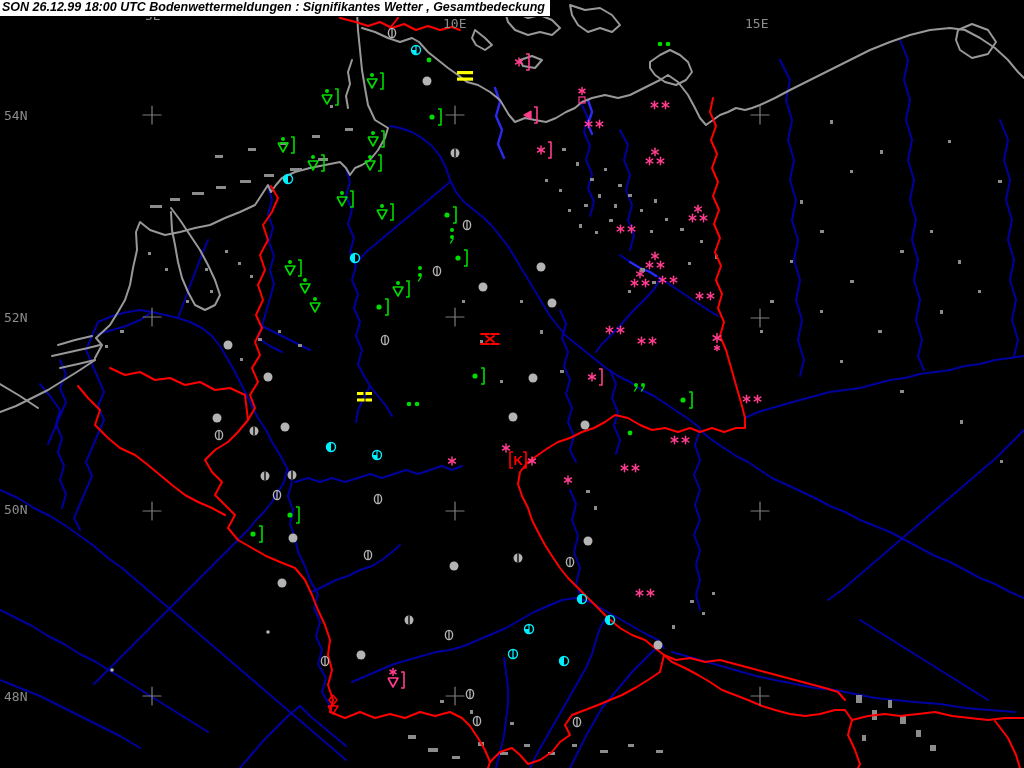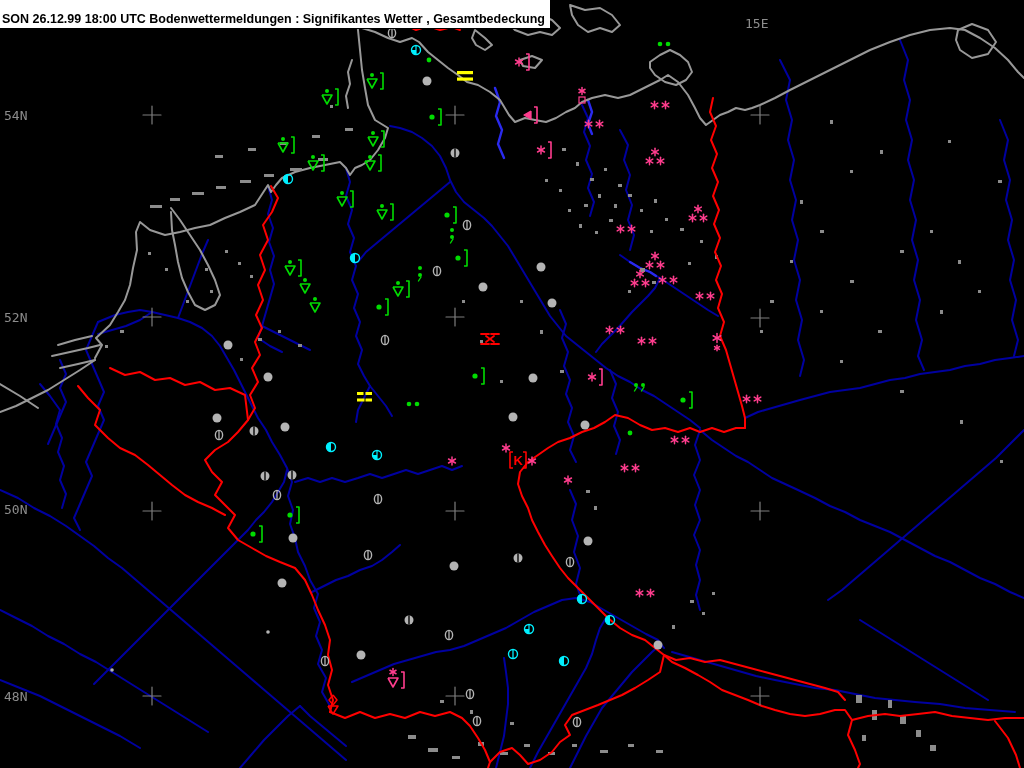--- a/index.html
+++ b/index.html
@@ -1,20 +1,20 @@
 <!DOCTYPE html>
 <html><head>
 <meta charset="utf-8">
 <style>
   html,body{margin:0;padding:0;background:#000;}
   #screen{position:relative;width:1024px;height:768px;background:#000;overflow:hidden;
           font-family:"Liberation Sans",sans-serif;}
   #titlebar{position:absolute;top:0;left:0;height:16px;line-height:15px;background:#fff;color:#000;
             font-family:"Liberation Sans",sans-serif;font-size:12.5px;font-weight:bold;
-            padding:12px 5px 0 2px;white-space:nowrap;z-index:10;border-bottom:1px solid #000;}
+            padding:0 5px 0 2px;white-space:nowrap;z-index:10;border-bottom:1px solid #000;font-style:italic;}
   #map-svg{position:absolute;top:0;left:0;}
   .grid-label{font-family:"DejaVu Sans Mono",monospace;font-size:13px;}
 </style>
 </head>
 <body>
 
 <div id="screen">
   <div id="titlebar">SON 26.12.99 18:00 UTC  Bodenwettermeldungen :  Signifikantes Wetter , Gesamtbedeckung</div>
   <svg id="map-svg" width="1024" height="768" viewBox="0 0 1024 768">
       <polyline points="330,706 322,692 326,678 318,664 322,650 316,636 320,622 314,608 318,594 310,580 305,566 298,552 295,538 290,524 293,510 288,496 292,482 287,468 280,455 272,442 266,430 258,418 252,406 246,394 240,382 234,370 227,358 220,346 212,336 202,328 190,322 178,318 165,315 152,312 140,310 128,312 115,315 98,322" fill="none" stroke="#0000A0" stroke-width="2" stroke-linejoin="round" stroke-linecap="round"></polyline>

